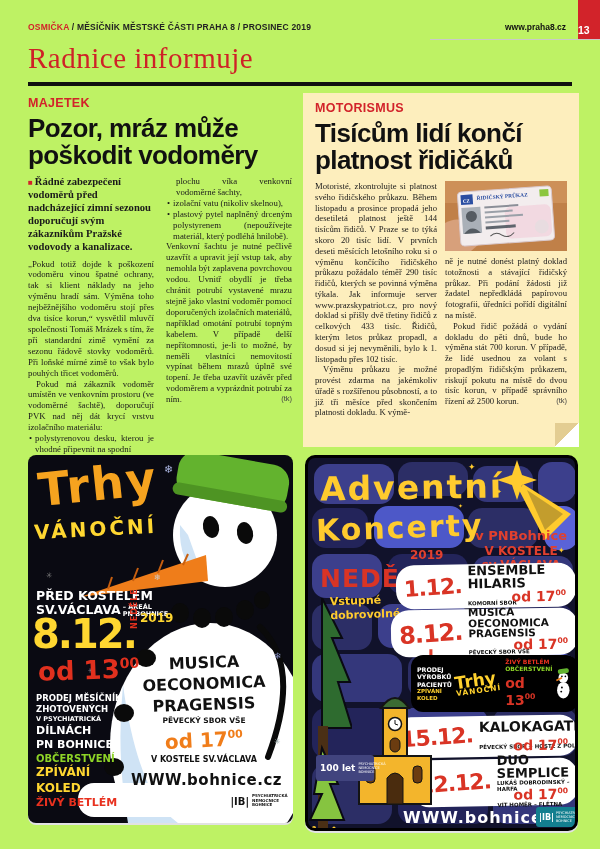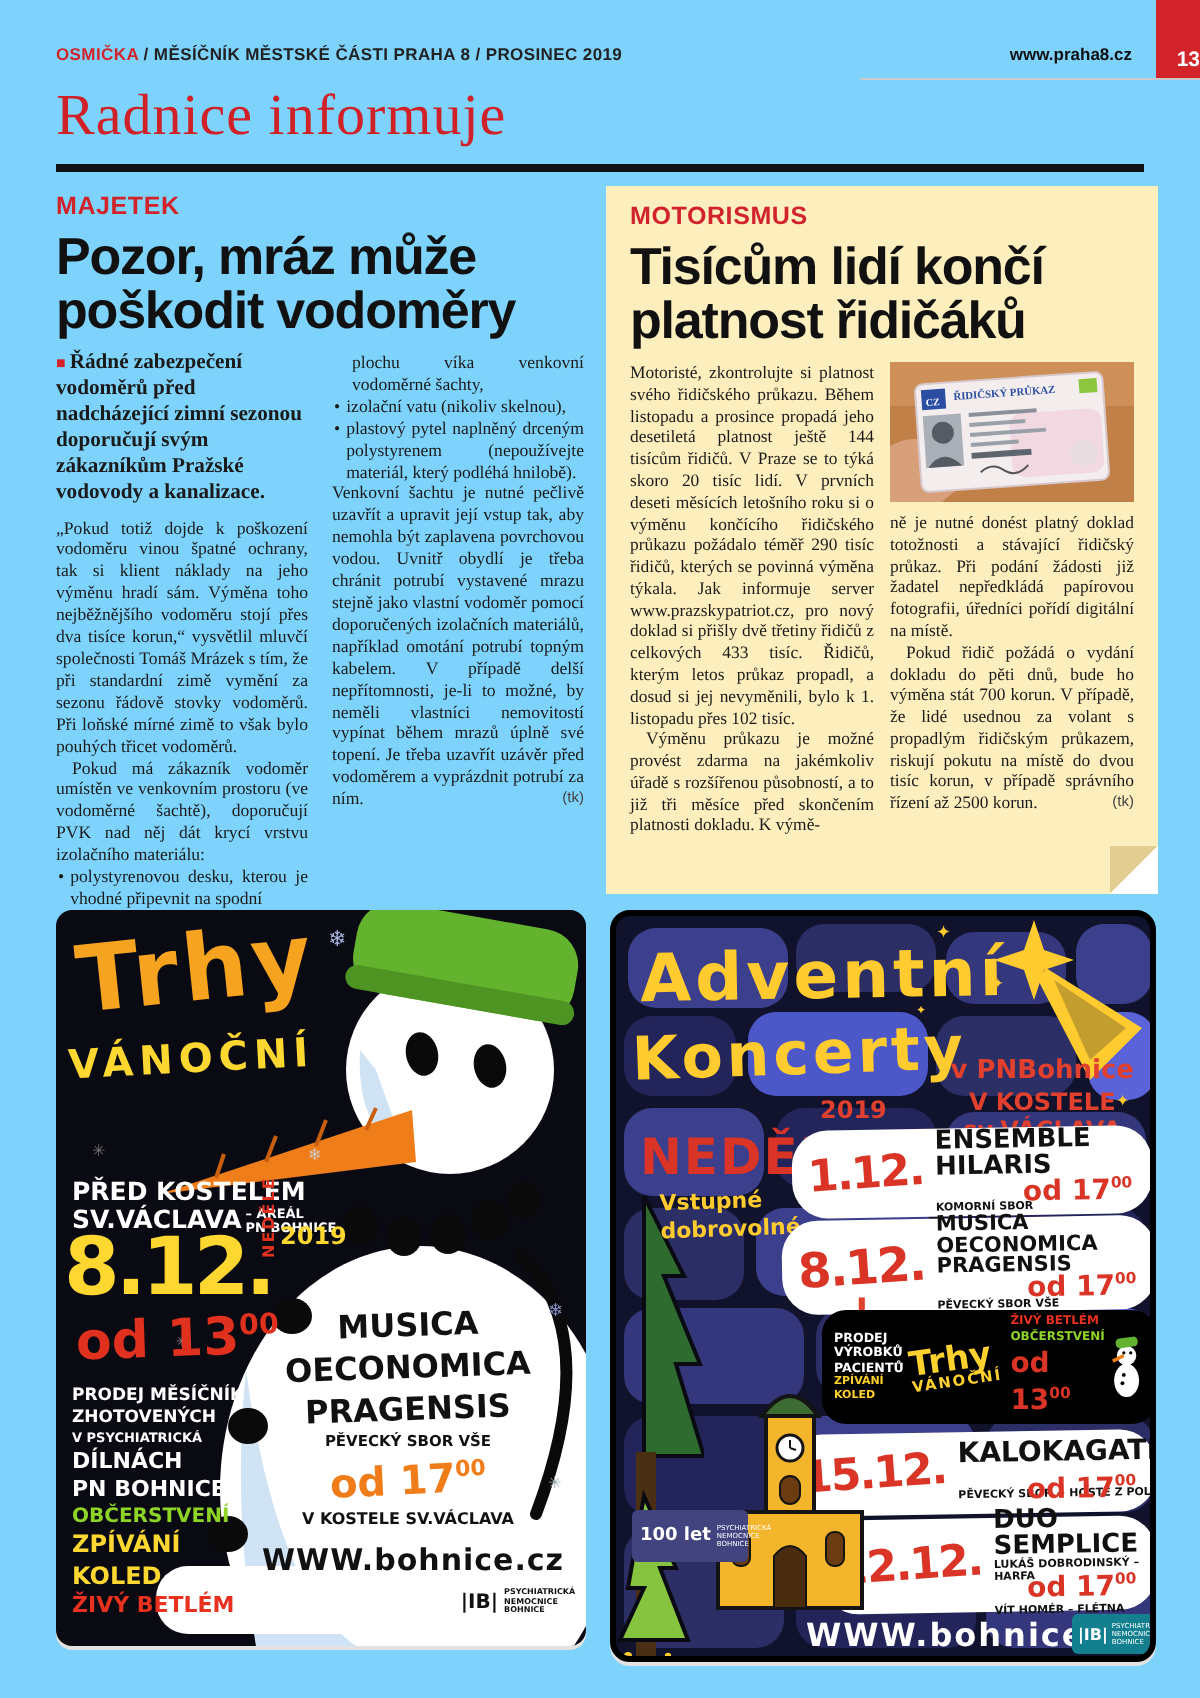--- a/index.html
+++ b/index.html
@@ -1,23 +1,23 @@
 <!DOCTYPE html>
 <html><head>
 <meta charset="utf-8">
 <style>
   html,body{margin:0;padding:0;background:#e8e8e8;}
-  #page{position:relative;width:600px;height:849px;background:#7dd3fc;overflow:hidden;
+  #page{position:relative;width:600px;height:849px;background:#bef264;overflow:hidden;
         font-family:"Liberation Sans",sans-serif;color:#1a1a1a;}
   
   .hdr-row{position:absolute;left:28px;top:22px;font-size:8.5px;font-weight:bold;letter-spacing:.2px;color:#222;}
   .hdr-row .brand{color:#d2232a;}
   .hdr-site{position:absolute;right:34px;top:22px;font-size:8.5px;font-weight:bold;color:#111;}
   .page-tab{position:absolute;right:0;top:0;width:22px;height:40px;background:#d2232a;}
-  .page-tab span{position:absolute;left:0;right:0;bottom:4px;text-align:right;color:#fff;font-size:10.5px;font-weight:bold;}
+  .page-tab span{position:absolute;left:0;right:0;bottom:4px;text-align:left;color:#fff;font-size:10.5px;font-weight:bold;}
   .hdr-line{position:absolute;left:430px;right:0;top:39px;height:1px;background:#c9c9c9;}
   .section-title{position:absolute;left:28px;top:42px;font-family:Liberation Serif, serif;
         font-size:29px;color:#cf2127;letter-spacing:.5px;}
   .black-rule{position:absolute;left:28px;right:28px;top:82px;height:3.5px;background:#101010;}
   
   .kicker{font-size:12.5px;font-weight:bold;color:#d2232a;letter-spacing:.3px;}
   .headline{margin:5px 0 8px 0;font-size:26px;line-height:1.02;font-weight:bold;letter-spacing:-.6px;color:#111;}
   .cols{display:flex;gap:12px;}
   .col{width:126px;font-family:"Liberation Serif",serif;font-size:8.8px;line-height:1.24;text-align:justify;}
   .col p{margin:0;}

